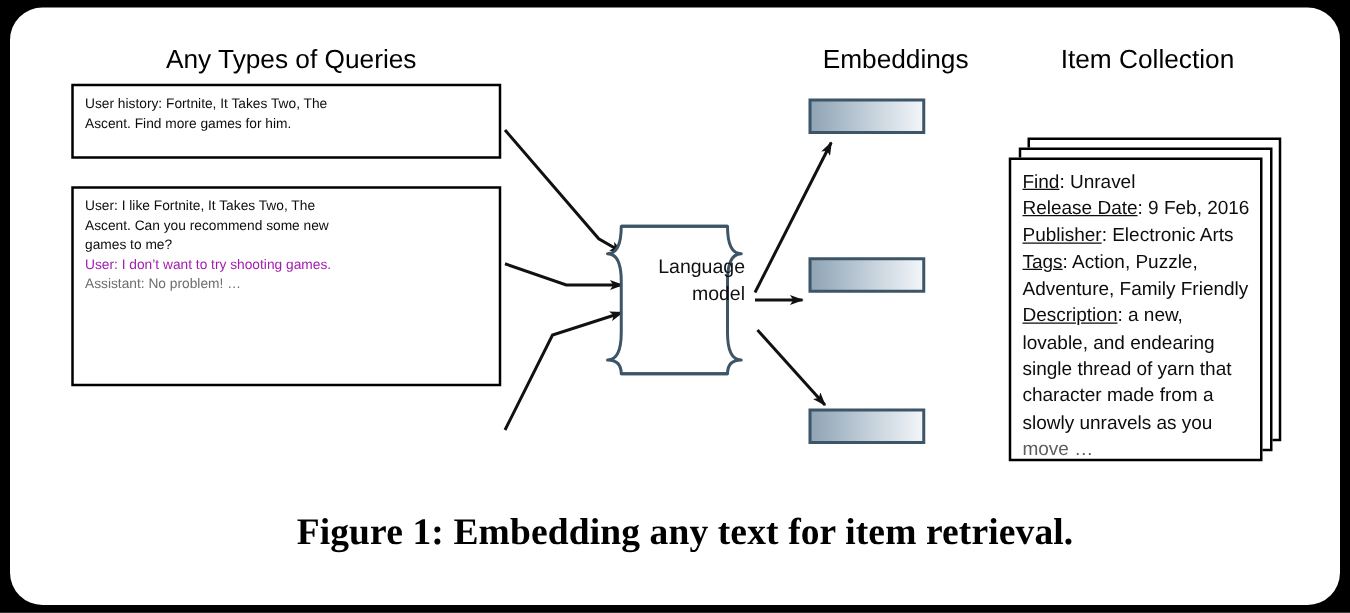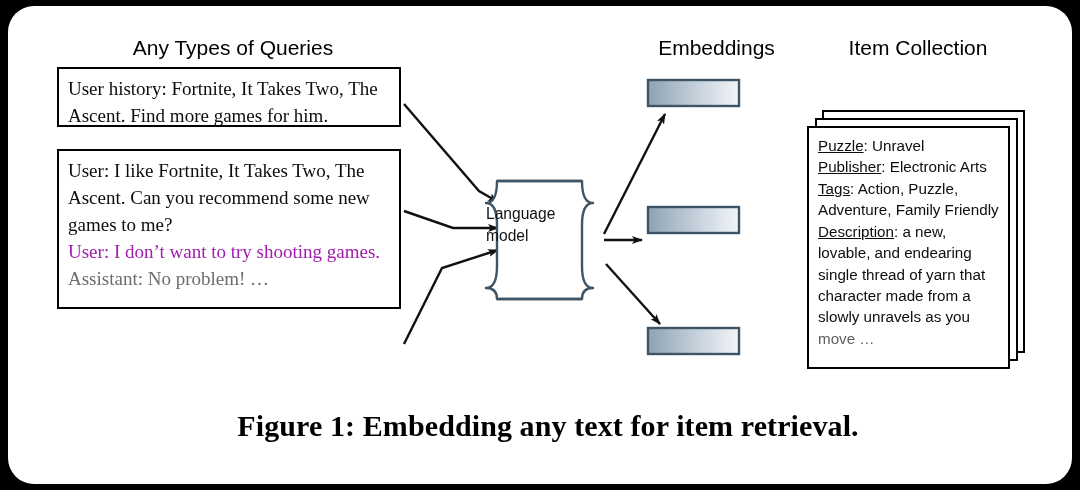--- a/index.html
+++ b/index.html
@@ -49,40 +49,39 @@
   #heading-queries   { left: 60px;  top: 31px; width: 330px; }
   #heading-embeddings{ left: 616px; top: 31px; width: 185px; }
   #heading-items     { left: 820px; top: 31px; width: 180px; }
 
   
   .query-box {
     position: absolute;
     background: #ffffff;
     border: 2px solid #000000;
     box-sizing: border-box;
-    font-size: 19px;
+    font-size: 11px;
     line-height: 1.42;
     color: #0d0d0d;
     padding: 7px 9px 6px 9px;
-    font-family: Liberation Serif, serif;
   }
   #query-box-1 { left: 49px;  top: 61px;  width: 344px; height: 60px; }
   #query-box-2 { left: 49px;  top: 143px; width: 344px; height: 160px; }
   #query-box-3 { left: 49px;  top: 325px; width: 344px; height: 42px;
                  display: flex; align-items: center; }
   .dim-1 { color: #a21caf; }
   .dim-2 { color: #6d6d6d; }
 
   
   #language-model-label {
     position: absolute;
     left: 478px;
     top: 197px;
     width: 110px;
-    text-align: left;
+    text-align: right;
     font-size: 15.6px;
     line-height: 1.38;
     color: #111111;
   }
 
   
   .item-card {
     position: absolute;
     background: #ffffff;
     border: 2px solid #000000;
@@ -174,21 +173,24 @@
 
     <div id="language-model-label">
       <div>Language</div>
       <div>model</div>
     </div>
 
     <div class="item-card" id="item-card-back2"></div>
     <div class="item-card" id="item-card-back1"></div>
     <div class="item-card" id="item-card-front">
       <div>
-        <span class="field-label">Puzzle</span><span>: Unravel</span>
+        <span class="field-label">Find</span><span>: Unravel</span>
+      </div>
+      <div>
+        <span class="field-label">Release Date</span><span>: 9 Feb, 2016</span>
       </div>
       <div>
         <span class="field-label">Publisher</span><span>: Electronic Arts</span>
       </div>
       <div>
         <span class="field-label">Tags</span><span>: Action, Puzzle,</span>
       </div>
       <div>Adventure, Family Friendly</div>
       <div>
         <span class="field-label">Description</span><span>: a new,</span>

